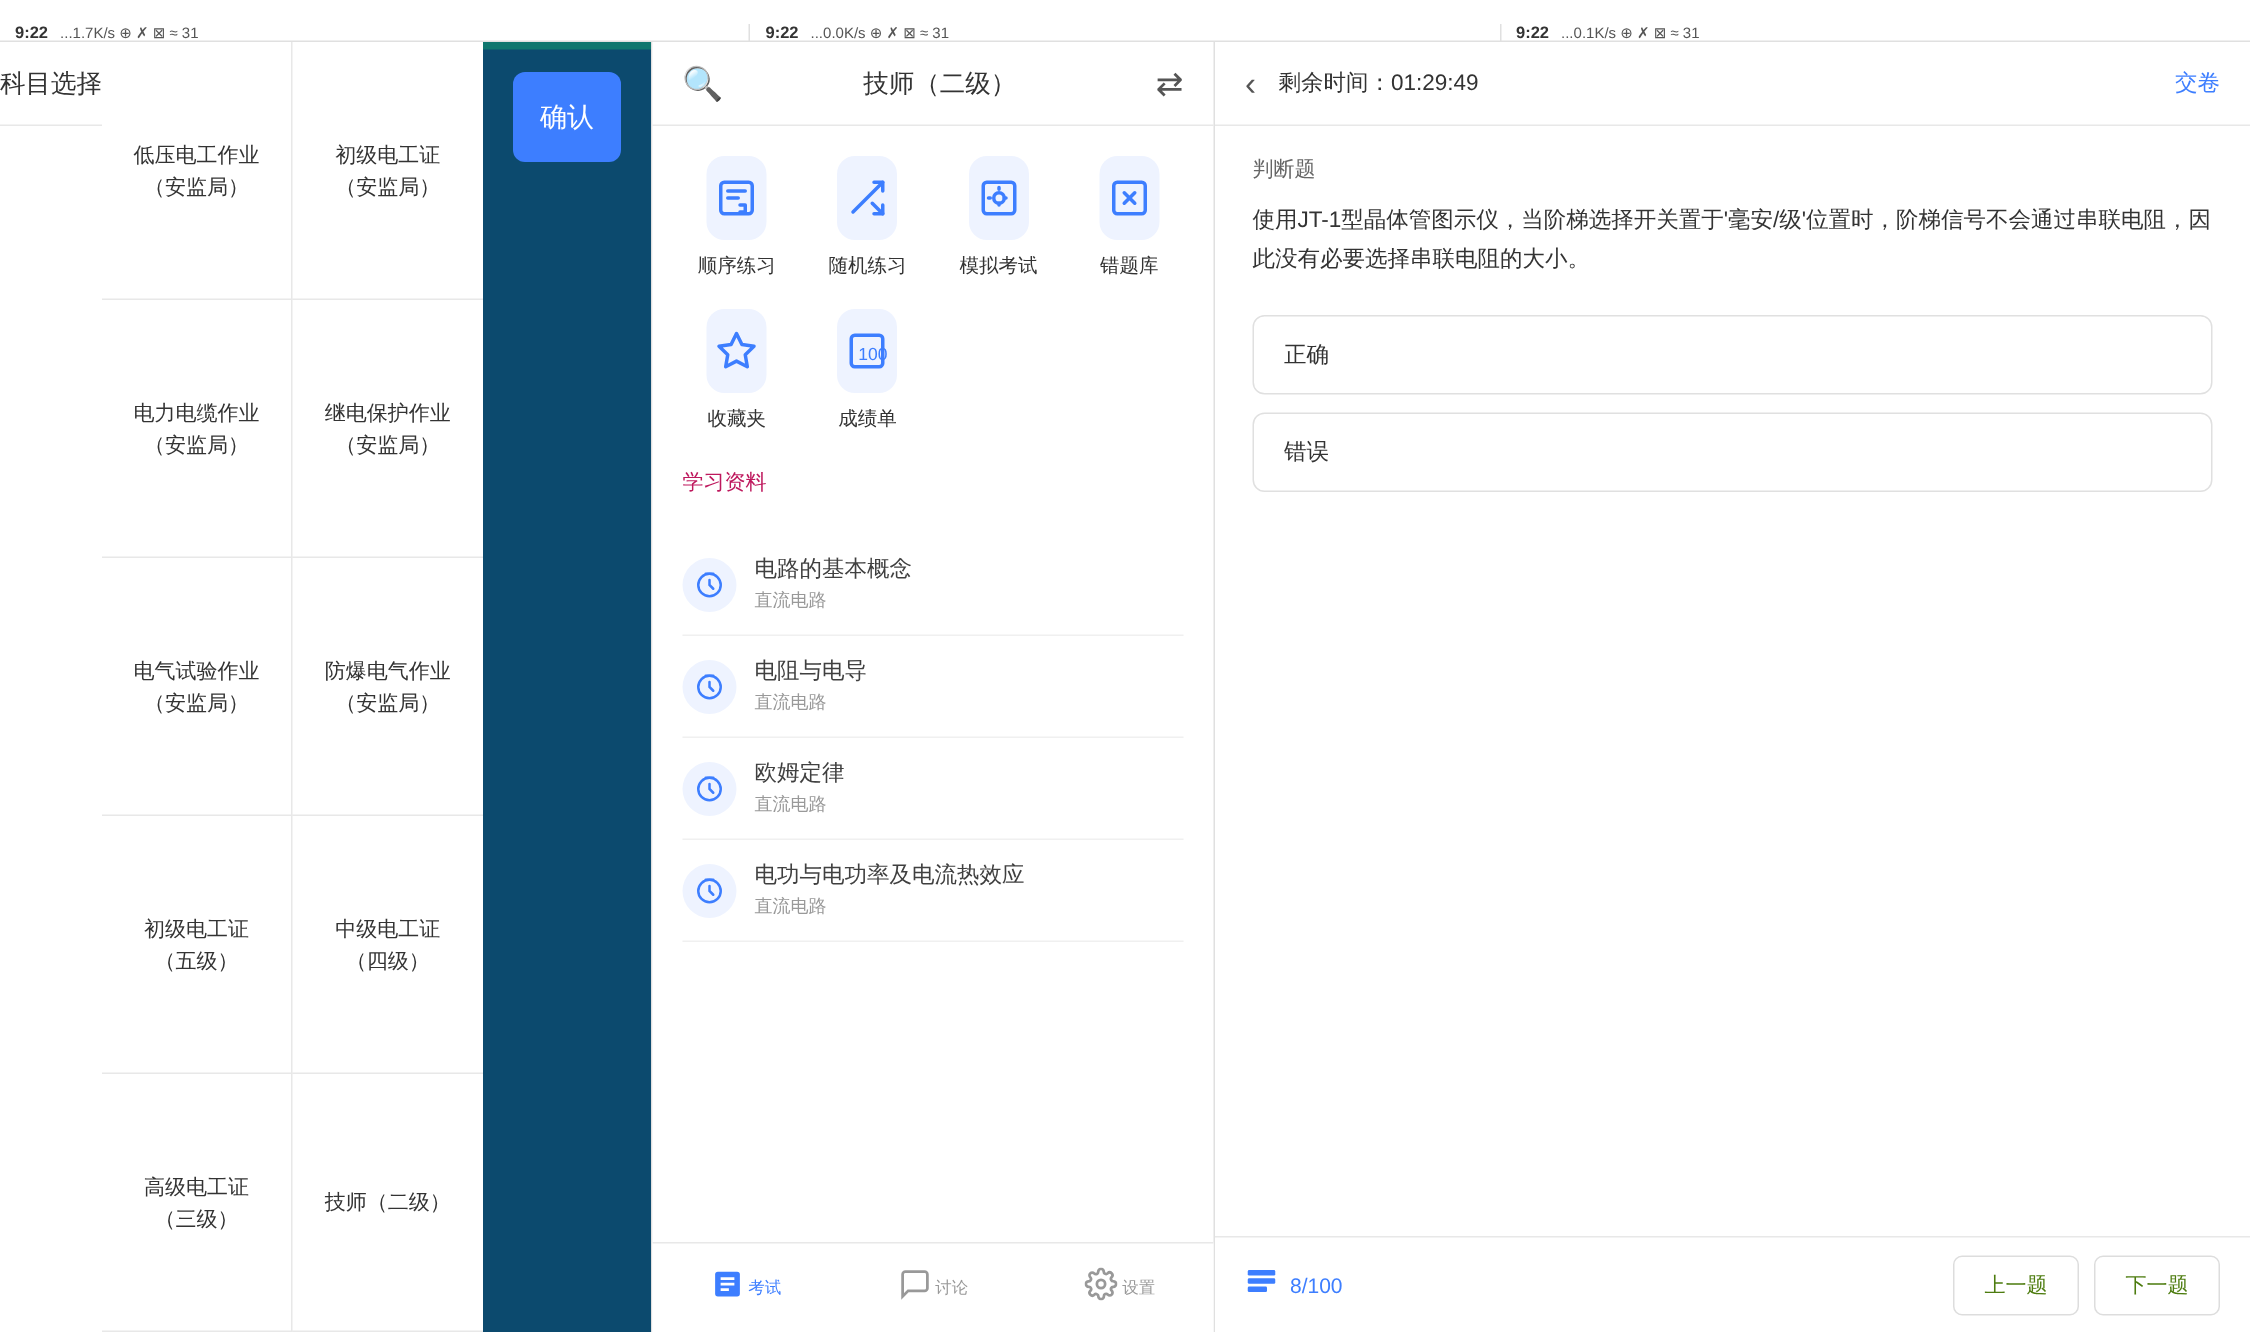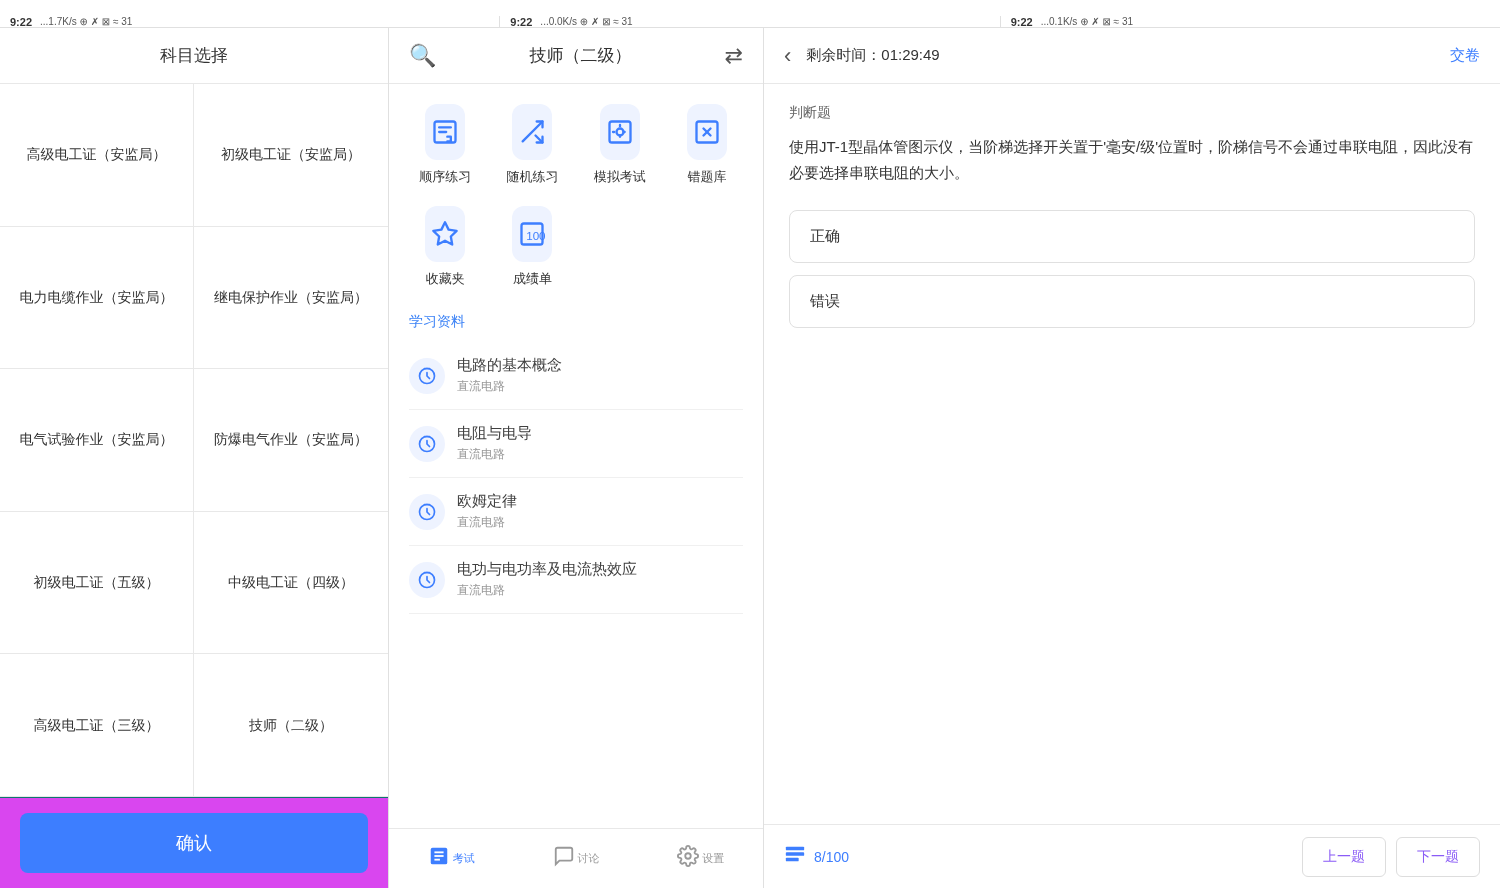--- a/index.html
+++ b/index.html
@@ -45,25 +45,25 @@
 
     
     .panels {
       display: flex;
       flex: 1;
       overflow: hidden;
     }
 
     
     .panel-subjects {
-      width: 389px;
+      width: 435px;
       background: #fff;
       border-right: 1px solid #e0e0e0;
       display: flex;
-      flex-direction: column;
+      flex-direction: row;
       flex-shrink: 0;
     }
     .panel-header {
       height: 56px;
       display: flex;
       align-items: center;
       justify-content: center;
       border-bottom: 1px solid #e8e8e8;
       font-size: 17px;
       color: #333;
@@ -86,22 +86,22 @@
       font-size: 14px;
       color: #333;
       line-height: 1.5;
       cursor: pointer;
     }
     .subject-item:nth-child(even) {
       border-right: none;
     }
     .confirm-btn-area {
       padding: 15px 20px;
-      background: #d946ef;
-      border-top: 1px solid #0f766e;
+      background: #0c4a6e;
+      border-top: 5px solid #0f766e;
     }
     .confirm-btn {
       width: 100%;
       background: #3d7eff;
       color: #fff;
       border: none;
       border-radius: 8px;
       padding: 18px;
       font-size: 18px;
       cursor: pointer;
@@ -177,22 +177,22 @@
     .practice-grid-2 {
       display: grid;
       grid-template-columns: repeat(4, 1fr);
       gap: 15px;
       margin-bottom: 25px;
     }
 
     
     .section-title {
       font-size: 14px;
-      color: #3b82f6;
-      margin-bottom: 11px;
+      color: #be185d;
+      margin-bottom: 25px;
     }
     .material-item {
       display: flex;
       align-items: center;
       padding: 14px 0;
       border-bottom: 1px solid #f0f0f0;
       cursor: pointer;
     }
     .material-icon {
       width: 36px;
@@ -326,21 +326,21 @@
     .answer-card-text {
       font-size: 14px;
       color: #3d7eff;
     }
     .exam-nav-btn {
       border: 1px solid #ddd;
       background: #fff;
       border-radius: 6px;
       padding: 10px 20px;
       font-size: 14px;
-      color: #8b5cf6;
+      color: #4d7c0f;
       cursor: pointer;
     }
   </style>
 </head>
 <body>
 
 <div class="status-bar">
   <div class="status-section">
     <span class="status-time">9:22</span>
     <span class="status-signals">...1.7K/s ⊕ ✗ ⊠ ≈ 31</span>
@@ -356,21 +356,21 @@
 </div>
 
 <div class="panels">
 
   <div class="panel-subjects">
     <div class="panel-header">
       <span>科目选择</span>
     </div>
     <div class="subjects-grid">
 
-    <div class="subject-item">高级电工证（安监局）</div>
+    <div class="subject-item">低压电工作业（安监局）</div>
         <div class="subject-item">初级电工证（安监局）</div>
         <div class="subject-item">电力电缆作业（安监局）</div>
         <div class="subject-item">继电保护作业（安监局）</div>
         <div class="subject-item">电气试验作业（安监局）</div>
         <div class="subject-item">防爆电气作业（安监局）</div>
         <div class="subject-item">初级电工证（五级）</div>
         <div class="subject-item">中级电工证（四级）</div>
         <div class="subject-item">高级电工证（三级）</div>
         <div class="subject-item">技师（二级）</div>
       </div>

